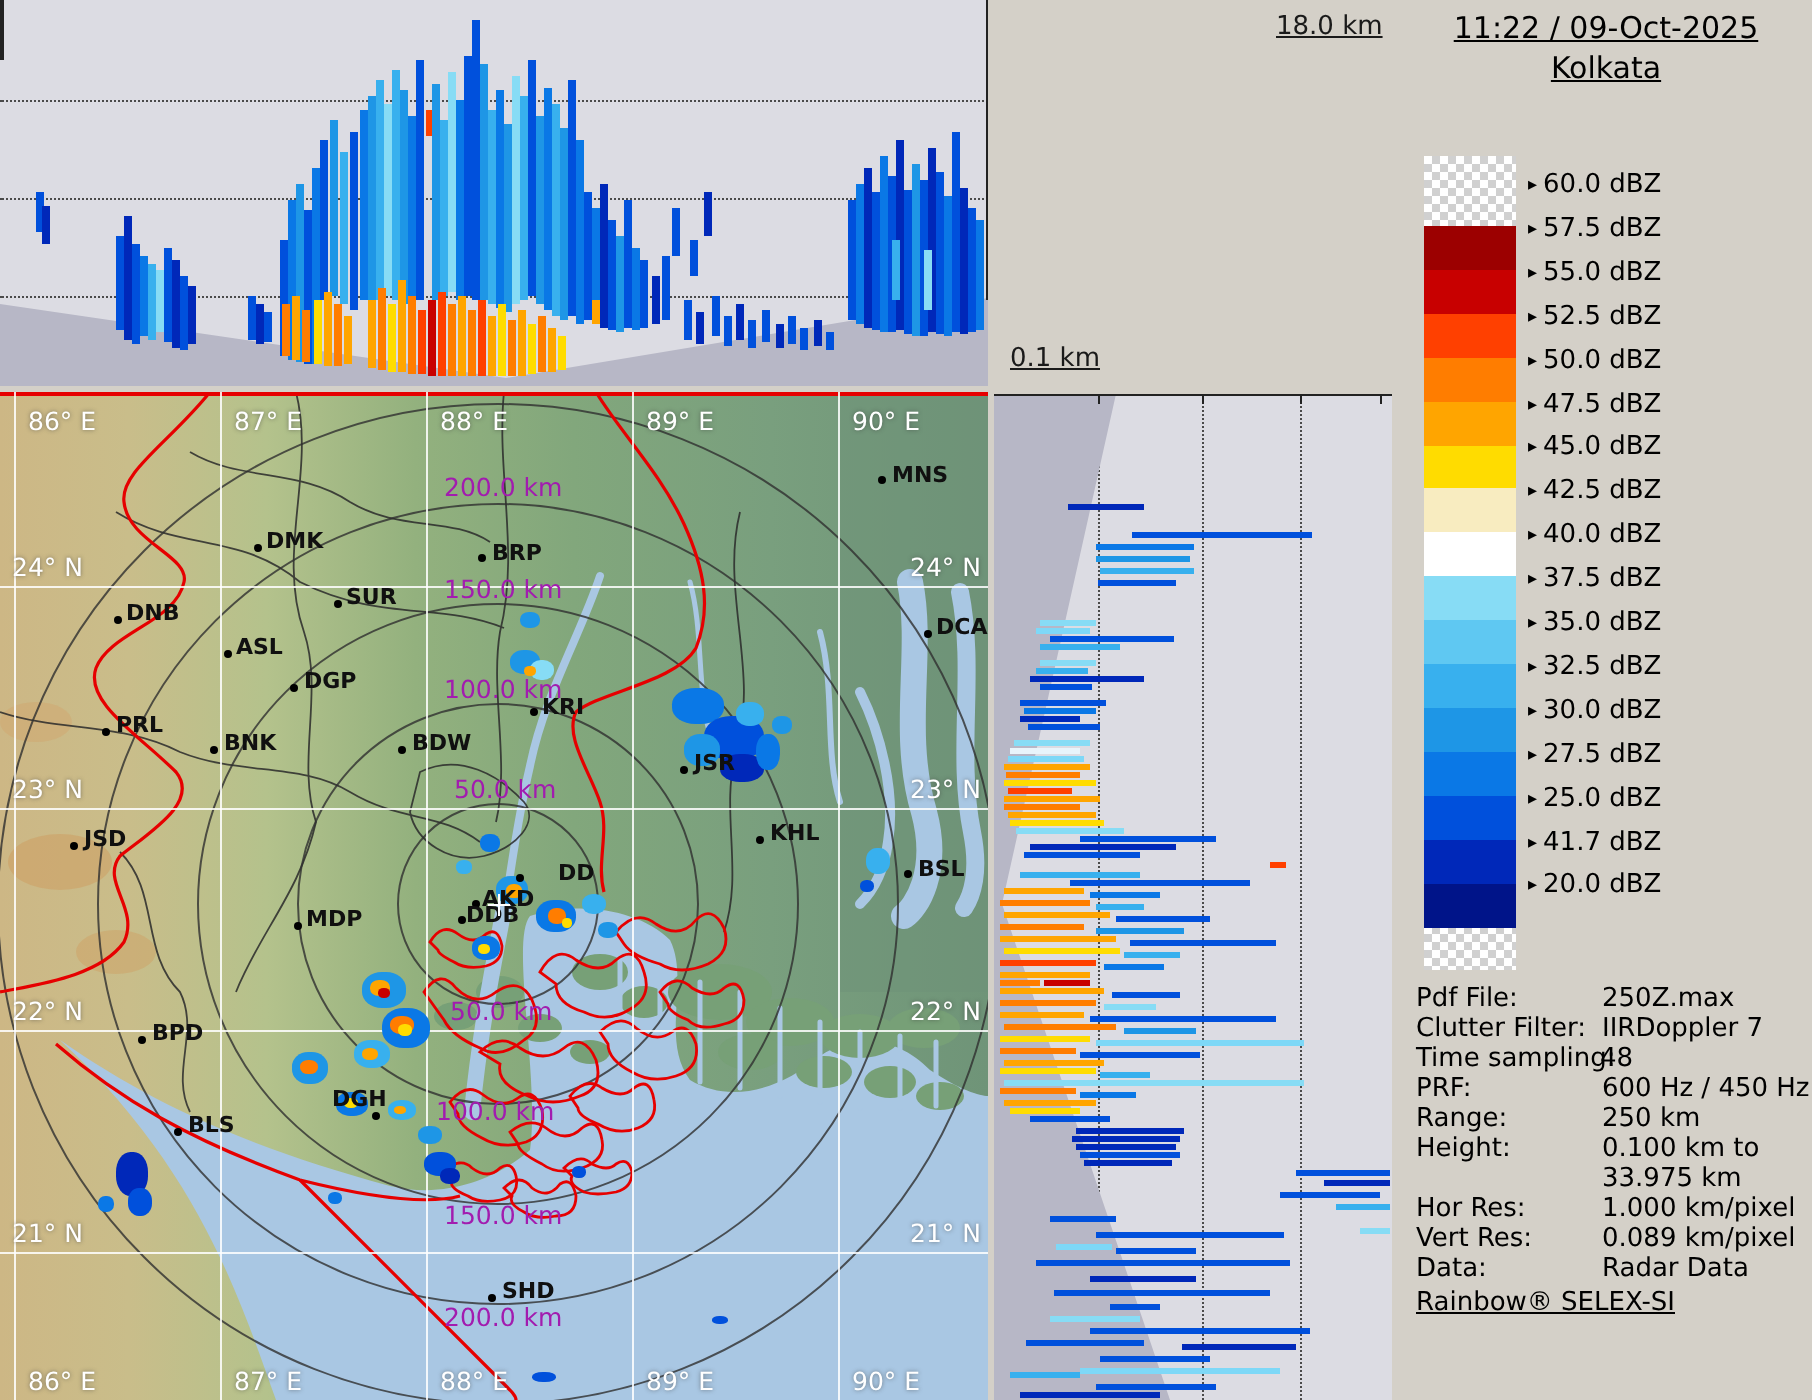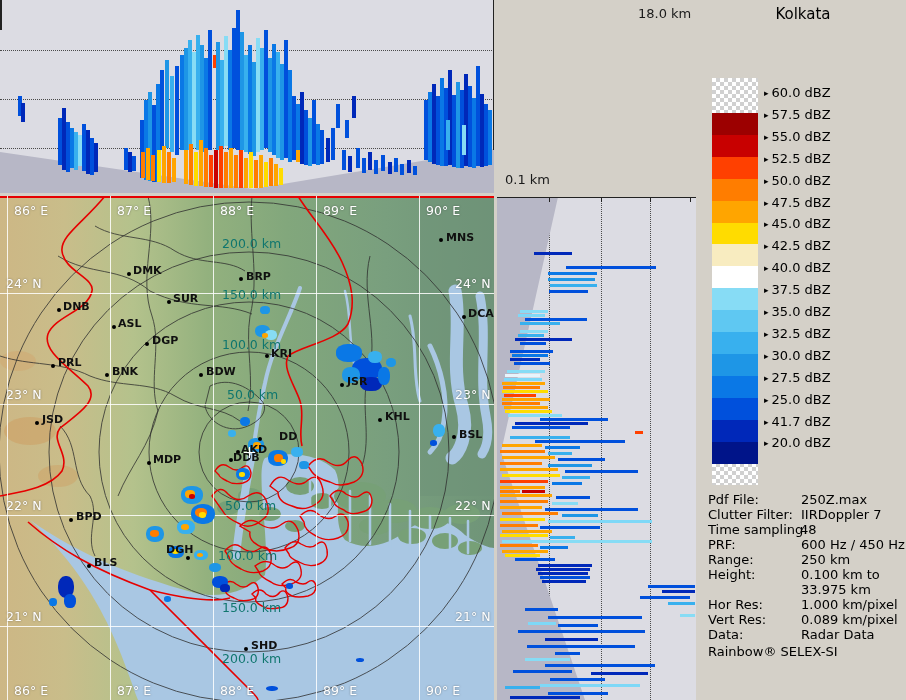--- a/index.html
+++ b/index.html
@@ -1,35 +1,35 @@
 <!DOCTYPE html>
 <html><head>
 <meta charset="utf-8">
 <style>
   html,body{margin:0;padding:0;background:#d4d0c8;font-family:"DejaVu Sans","Liberation Sans",sans-serif;}
   #screen{position:relative;width:906px;height:700px;background:#d4d0c8;overflow:hidden;}
-  .abs{position:absolute;}
+  .abs{position:absolute;text-decoration:underline;}
   
   #top-panel{left:0;top:0;width:494px;height:193px;background:#dcdce3;overflow:hidden;}
   #right-panel{left:497px;top:197px;width:199px;height:503px;background:#dcdce3;overflow:hidden;}
   .hgrid{left:0;width:494px;height:0;border-top:1px dotted #4a4a4a;}
   .vgrid{top:0;height:503px;width:0;border-left:1px dotted #4a4a4a;}
   .wedge{background:#b7b7c6;}
   #top-wedge{left:0;top:0;width:494px;height:193px;clip-path:polygon(0 152px,253px 189px,494px 149px,494px 193px,0 193px);}
   #right-wedge{left:0;top:0;width:199px;height:503px;clip-path:polygon(0 0,61px 0,4px 255px,88px 503px,0 503px);}
   #tp-right-edge{left:493px;top:0;width:1px;height:150px;background:#222;}
   #tp-left-edge{left:0;top:0;width:2px;height:30px;background:#222;}
   #rp-top-edge{left:497px;top:197px;width:199px;height:1px;background:#222;}
   .tick{width:1px;height:5px;background:#222;top:197px;}
   .axis-label{color:#1a1a1a;font-size:13px;}
   
   #map{left:0;top:196px;width:494px;height:504px;overflow:hidden;}
   #map-overlay{left:0;top:0;width:494px;height:504px;}
   .geo-label{color:#fff;font-size:12.5px;white-space:nowrap;text-shadow:0 0 2px rgba(60,60,60,.6);}
-  .ring-label{color:#0f766e;font-size:12.5px;white-space:nowrap;}
+  .ring-label{color:#a21caf;font-size:12.5px;white-space:nowrap;}
   .city-label{color:#101010;font-size:11px;font-weight:bold;white-space:nowrap;}
   
   #side{left:700px;top:0;width:206px;height:700px;background:#d4d0c8;}
   #hdr{left:700px;top:4px;width:206px;text-align:center;color:#000;}
   #hdr .t1{font-size:16px;line-height:21px;}
   #hdr .t2{font-size:15px;line-height:20px;}
   .checker{background-color:#fff;background-image:linear-gradient(45deg,#d0d0d0 25%,transparent 25%,transparent 75%,#d0d0d0 75%),linear-gradient(45deg,#d0d0d0 25%,transparent 25%,transparent 75%,#d0d0d0 75%);background-size:8px 8px;background-position:0 0,4px 4px;}
   #legend-top-checker{left:712px;top:78px;width:46px;height:35px;}
   #legend-bottom-checker{left:712px;top:463px;width:46px;height:22px;}
   #footer-brand{left:708px;top:644px;font-size:13px;color:#000;white-space:nowrap;}
@@ -515,20 +515,21 @@
       </div>
   </div>
   <div id="rp-top-edge" class="abs"></div>
   <div class="abs tick" style="left:549px"></div>
   <div class="abs tick" style="left:601px"></div>
   <div class="abs tick" style="left:650px"></div>
   <div class="abs tick" style="left:690px"></div>
 
   <div id="side" class="abs"></div>
   <div id="hdr" class="abs">
+    <div class="t2">11:22 / 09-Oct-2025</div>
     <div class="t2">Kolkata</div>
   </div>
   <div id="legend-top-checker" class="abs checker"></div>
   <div id="legend-bottom-checker" class="abs checker"></div>
   <div id="legend"></div>
   <div id="info"></div>
   <div id="footer-brand" class="abs">Rainbow® SELEX-SI</div>
 
 <div style="position: absolute; left: 764px; top: 85px; font: 13px &quot;DejaVu Sans&quot;, sans-serif; white-space: nowrap; color: rgb(0, 0, 0);"><span style="font-size:9px;vertical-align:1px;margin-right:3px">▸</span><span>60.0 dBZ</span></div>
     <div style="position: absolute; left: 712px; top: 113px; width: 46px; height: 22px; background: rgb(156, 0, 0);"></div>

